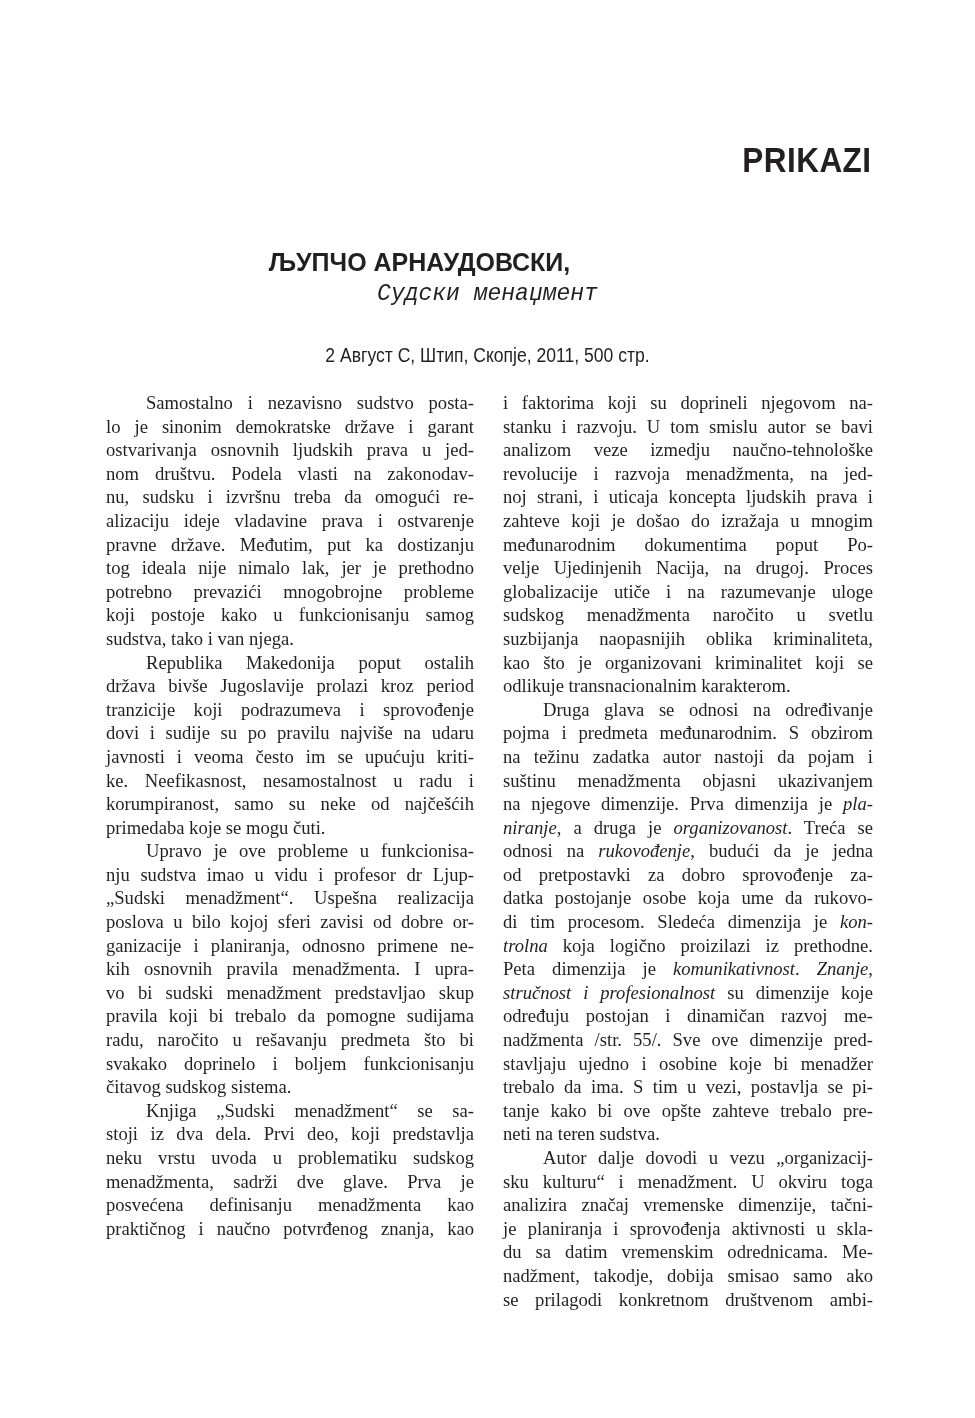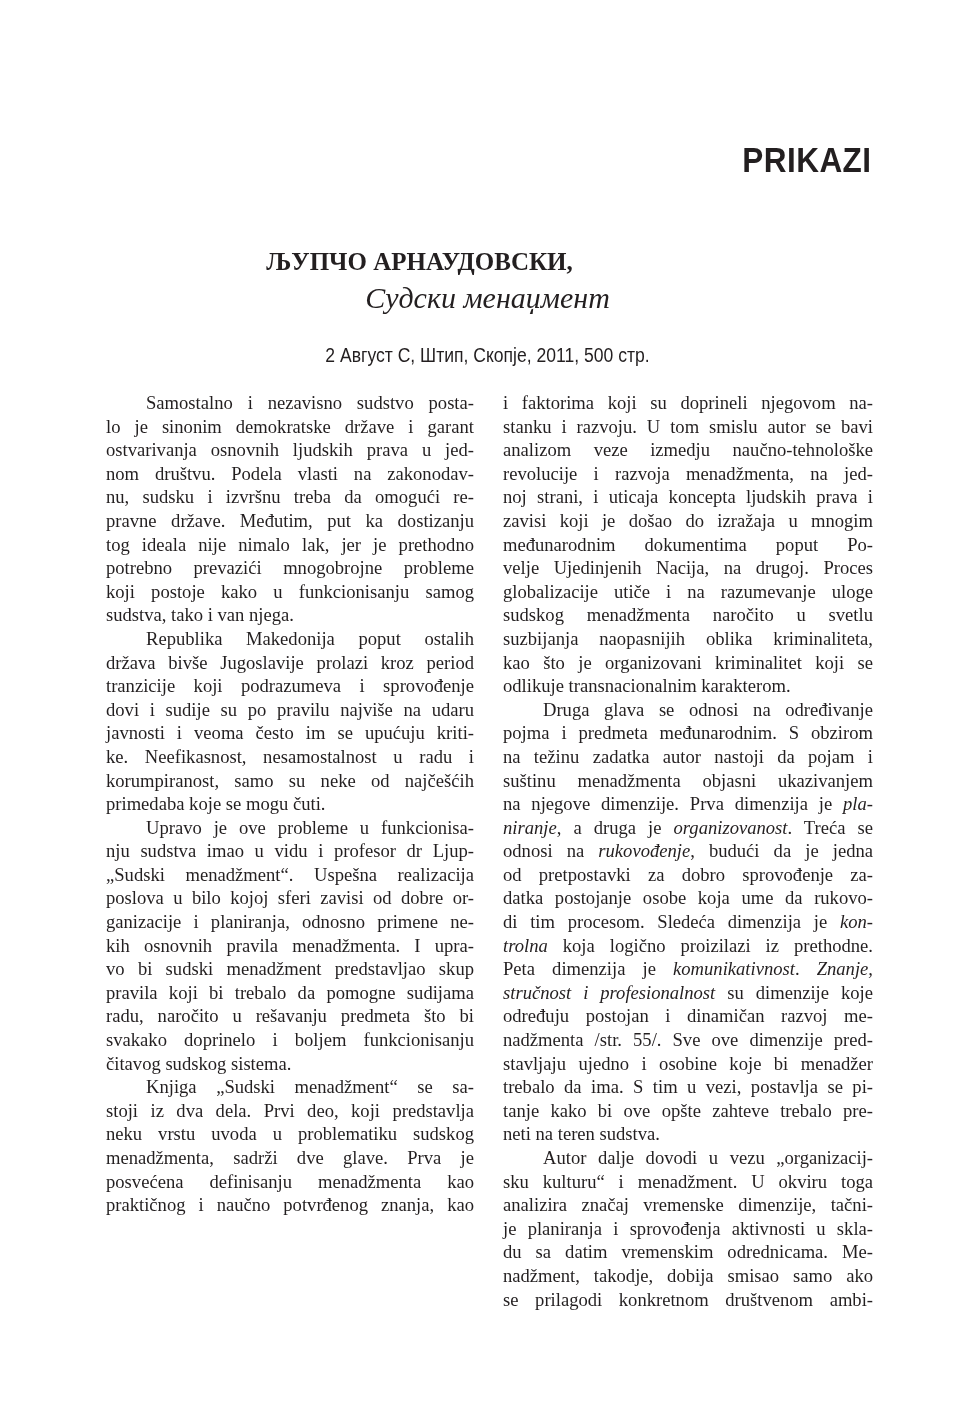--- a/index.html
+++ b/index.html
@@ -5,25 +5,25 @@
     html, body { margin: 0; padding: 0; background: #ffffff; }
     body { width: 975px; height: 1418px; position: relative; overflow: hidden; color: #231f20; }
     .section-label {
       position: absolute; right: 104px; top: 140px;
       font-family: "Liberation Sans", sans-serif; font-weight: bold;
       font-size: 35px; letter-spacing: 0.5px; color: #231f20;
       transform: scaleX(0.9); transform-origin: right center;
     }
     .author {
       position: absolute; left: 0; width: 839px; top: 248px; text-align: center;
-      font-family: Liberation Serif, serif; font-weight: bold; font-size: 25px;
+      font-family: Liberation Sans, sans-serif; font-weight: bold; font-size: 25px;
     }
     .booktitle {
       position: absolute; left: 0; width: 975px; top: 281px; text-align: center;
-      font-family: Liberation Serif, serif; font-style: italic; font-size: 30px;
+      font-family: Liberation Mono, monospace; font-style: italic; font-size: 23px;
     }
     .pubinfo {
       position: absolute; left: 0; width: 975px; top: 344px; text-align: center;
       font-family: "Liberation Sans", sans-serif; font-size: 19.5px;
       transform: scaleX(0.9); transform-origin: center;
     }
     .col {
       position: absolute; top: 391px;
       font-family: Liberation Serif, serif; font-size: 18.6px; line-height: 23.6px;
     }
@@ -46,20 +46,21 @@
 <div class="booktitle">Судски менаџмент</div>
 <div class="pubinfo">2 Август С, Штип, Скопје, 2011, 500 стр.</div>
 
 <div class="col left" id="col-left">
     <div>
       <span class="line indent">Samostalno i nezavisno sudstvo posta-</span>
       <span class="line">lo je sinonim demokratske države i garant</span>
       <span class="line">ostvarivanja osnovnih ljudskih prava u jed-</span>
       <span class="line">nom društvu. Podela vlasti na zakonodav-</span>
       <span class="line">nu, sudsku i izvršnu treba da omogući re-</span>
+      <span class="line">alizaciju ideje vladavine prava i ostvarenje</span>
       <span class="line">pravne države. Međutim, put ka dostizanju</span>
       <span class="line">tog ideala nije nimalo lak, jer je prethodno</span>
       <span class="line">potrebno prevazići mnogobrojne probleme</span>
       <span class="line">koji postoje kako u funkcionisanju samog</span>
       <span class="line last">sudstva, tako i van njega.</span>
     </div>
     <div>
       <span class="line indent">Republika Makedonija poput ostalih</span>
       <span class="line">država bivše Jugoslavije prolazi kroz period</span>
       <span class="line">tranzicije koji podrazumeva i sprovođenje</span>
@@ -91,21 +92,21 @@
       <span class="line">praktičnog i naučno potvrđenog znanja, kao</span>
     </div>
   </div>
 <div class="col right" id="col-right">
     <div>
       <span class="line">i faktorima koji su doprineli njegovom na-</span>
       <span class="line">stanku i razvoju. U tom smislu autor se bavi</span>
       <span class="line">analizom veze izmedju naučno-tehnološke</span>
       <span class="line">revolucije i razvoja menadžmenta, na jed-</span>
       <span class="line">noj strani, i uticaja koncepta ljudskih prava i</span>
-      <span class="line">zavisi koji je došao do izražaja u mnogim</span>
+      <span class="line">zahteve koji je došao do izražaja u mnogim</span>
       <span class="line">međunarodnim dokumentima poput Po-</span>
       <span class="line">velje Ujedinjenih Nacija, na drugoj. Proces</span>
       <span class="line">globalizacije utiče i na razumevanje uloge</span>
       <span class="line">sudskog menadžmenta naročito u svetlu</span>
       <span class="line">suzbijanja naopasnijih oblika kriminaliteta,</span>
       <span class="line">kao što je organizovani kriminalitet koji se</span>
       <span class="line last">odlikuje transnacionalnim karakterom.</span>
     </div>
     <div>
       <span class="line indent"><span>Druga glava se odnosi na određivanje</span></span>

